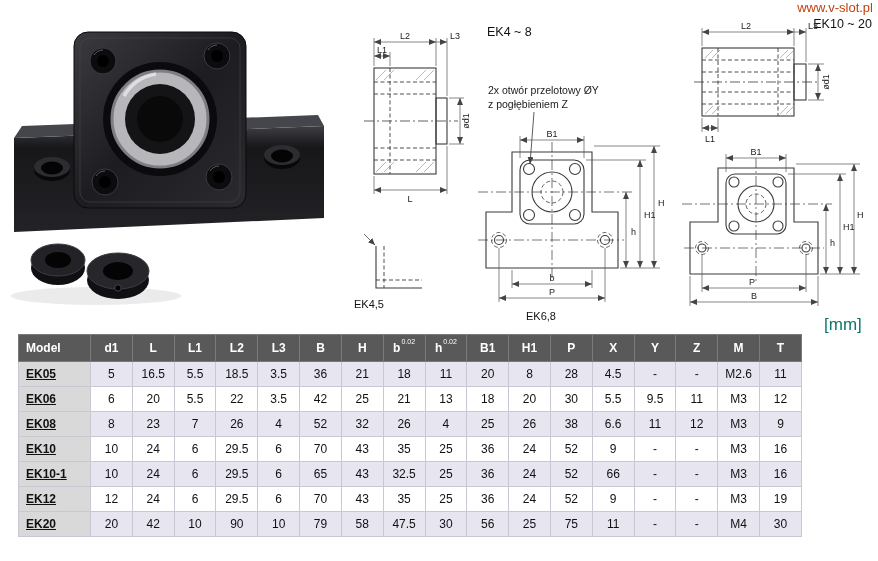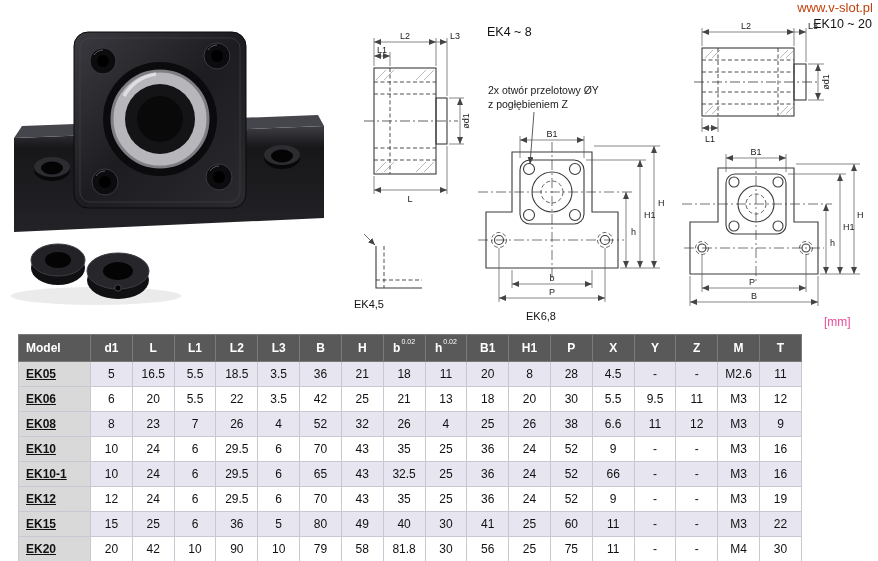--- a/index.html
+++ b/index.html
@@ -2,21 +2,21 @@
 <html><head>
 <meta charset="utf-8">
 <style>
   html,body{margin:0;padding:0;}
   body{
     width:878px;height:561px;position:relative;overflow:hidden;
     background:#ffffff;color:#111;
     font-family:"Liberation Sans", sans-serif;
   }
   .site{position:absolute;top:0;right:5px;font-size:13px;color:#c2410c;}
-  .units{position:absolute;top:315px;left:824px;font-size:12px;color:#ec4899;text-align:center;}
+  .units{position:absolute;top:315px;left:824px;font-size:17px;color:#0f766e;text-align:center;}
   .photo{position:absolute;left:6px;top:12px;width:324px;height:302px;}
   .mid{position:absolute;left:336px;top:6px;width:340px;height:322px;}
   .rightpane{position:absolute;left:676px;top:4px;width:200px;height:310px;}
   .photo svg,.mid svg,.rightpane svg{display:block;width:100%;height:100%;}
 
   .spec-table{
     position:absolute;left:18px;top:334px;width:784px;
     border-collapse:collapse;table-layout:fixed;font-size:12px;
     border:1px solid #b7b7bf;
   }
@@ -481,49 +481,29 @@
         <td>36</td>
         <td>24</td>
         <td>52</td>
         <td>9</td>
         <td>-</td>
         <td>-</td>
         <td>M3</td>
         <td>19</td>
       </tr>
       <tr>
-        <td class="model">EK15</td>
-        <td>15</td>
-        <td>25</td>
-        <td>6</td>
-        <td>36</td>
-        <td>5</td>
-        <td>80</td>
-        <td>49</td>
-        <td>40</td>
-        <td>30</td>
-        <td>41</td>
-        <td>25</td>
-        <td>60</td>
-        <td>11</td>
-        <td>-</td>
-        <td>-</td>
-        <td>M3</td>
-        <td>22</td>
-      </tr>
-      <tr>
         <td class="model">EK20</td>
         <td>20</td>
         <td>42</td>
         <td>10</td>
         <td>90</td>
         <td>10</td>
         <td>79</td>
         <td>58</td>
-        <td>81.8</td>
+        <td>47.5</td>
         <td>30</td>
         <td>56</td>
         <td>25</td>
         <td>75</td>
         <td>11</td>
         <td>-</td>
         <td>-</td>
         <td>M4</td>
         <td>30</td>
       </tr>

